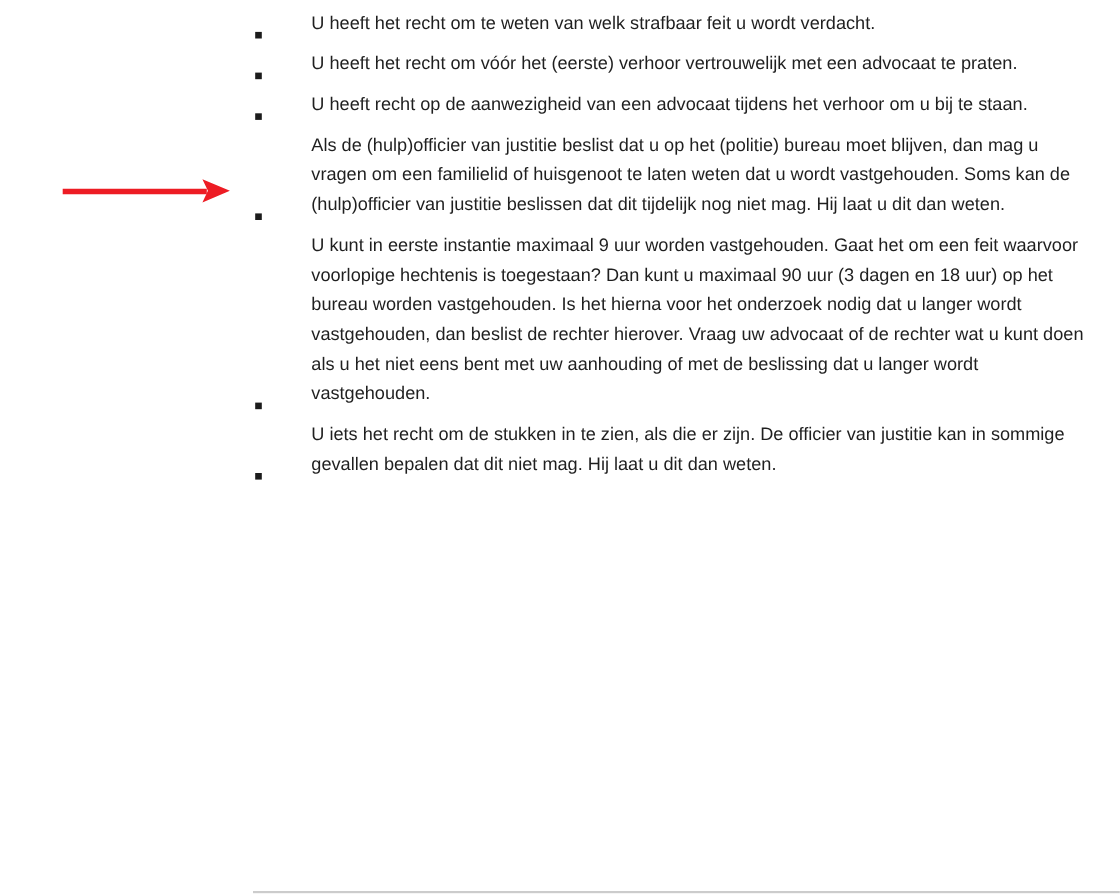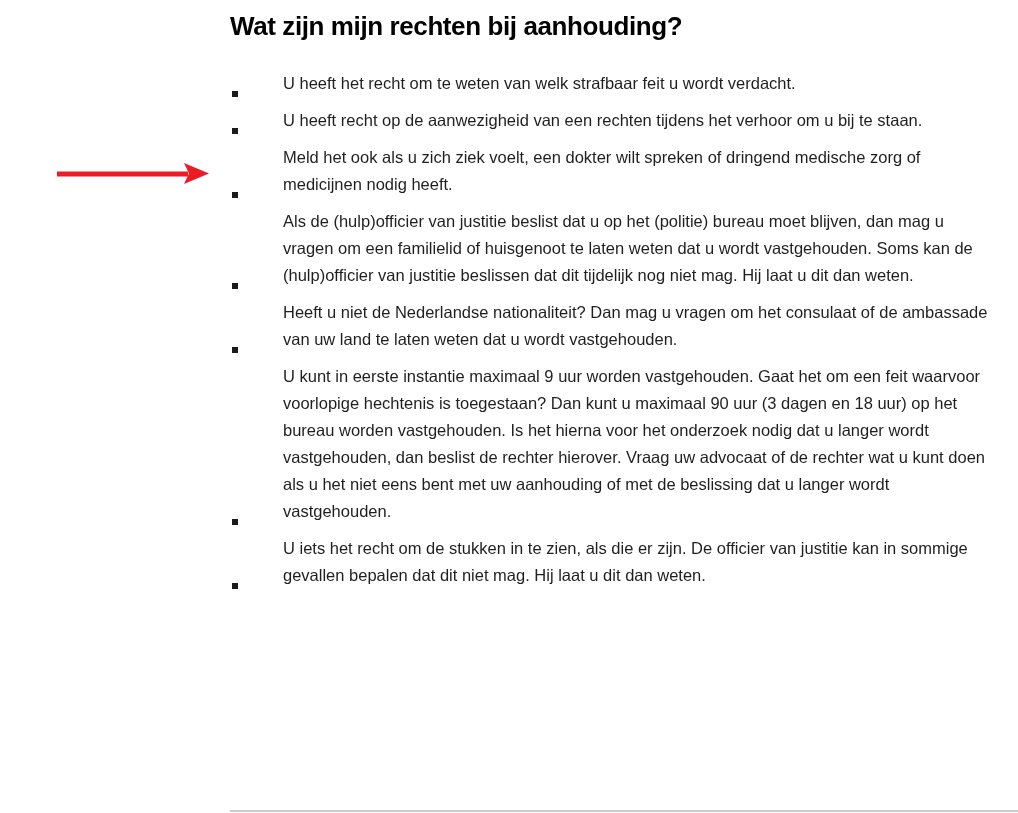--- a/index.html
+++ b/index.html
@@ -69,41 +69,36 @@
 </style>
 </head>
 <body>
 
 <svg class="red-arrow" viewBox="0 0 154 23" aria-hidden="true">
   <line x1="1" y1="12" x2="132" y2="12" stroke-width="5" stroke="#ed1c24"></line>
   <polygon points="128,1 153,11.5 128,22 133,11.5" fill="#ed1c24"></polygon>
 </svg>
 
 <div class="content">
-  <h1 class="page-title">Wat zijn mijn rechten bij aanhouding?</h1>
   <div class="rights-list">
       <div class="list-item">
     <span class="bullet"></span>
     <span class="li-text">U heeft het recht om te weten van welk strafbaar feit u wordt verdacht.</span>
   </div>
       <div class="list-item">
     <span class="bullet"></span>
-    <span class="li-text">U heeft recht op de aanwezigheid van een rechten tijdens het verhoor om u bij te staan.</span>
+    <span class="li-text">U heeft het recht om vóór het (eerste) verhoor vertrouwelijk met een advocaat te praten.</span>
   </div>
       <div class="list-item">
     <span class="bullet"></span>
-    <span class="li-text">Meld het ook als u zich ziek voelt, een dokter wilt spreken of dringend medische zorg of medicijnen nodig heeft.</span>
+    <span class="li-text">U heeft recht op de aanwezigheid van een advocaat tijdens het verhoor om u bij te staan.</span>
   </div>
       <div class="list-item">
     <span class="bullet"></span>
     <span class="li-text">Als de (hulp)officier van justitie beslist dat u op het (politie) bureau moet blijven, dan mag u vragen om een familielid of huisgenoot te laten weten dat u wordt vastgehouden. Soms kan de (hulp)officier van justitie beslissen dat dit tijdelijk nog niet mag. Hij laat u dit dan weten.</span>
-  </div>
-      <div class="list-item">
-    <span class="bullet"></span>
-    <span class="li-text">Heeft u niet de Nederlandse nationaliteit? Dan mag u vragen om het consulaat of de ambassade van uw land te laten weten dat u wordt vastgehouden.</span>
   </div>
       <div class="list-item">
     <span class="bullet"></span>
     <span class="li-text">U kunt in eerste instantie maximaal 9 uur worden vastgehouden. Gaat het om een feit waarvoor voorlopige hechtenis is toegestaan? Dan kunt u maximaal 90 uur (3 dagen en 18 uur) op het bureau worden vastgehouden. Is het hierna voor het onderzoek nodig dat u langer wordt vastgehouden, dan beslist de rechter hierover. Vraag uw advocaat of de rechter wat u kunt doen als u het niet eens bent met uw aanhouding of met de beslissing dat u langer wordt vastgehouden.</span>
   </div>
       <div class="list-item">
     <span class="bullet"></span>
     <span class="li-text">U iets het recht om de stukken in te zien, als die er zijn. De officier van justitie kan in sommige gevallen bepalen dat dit niet mag. Hij laat u dit dan weten.</span>
   </div>
     </div>

